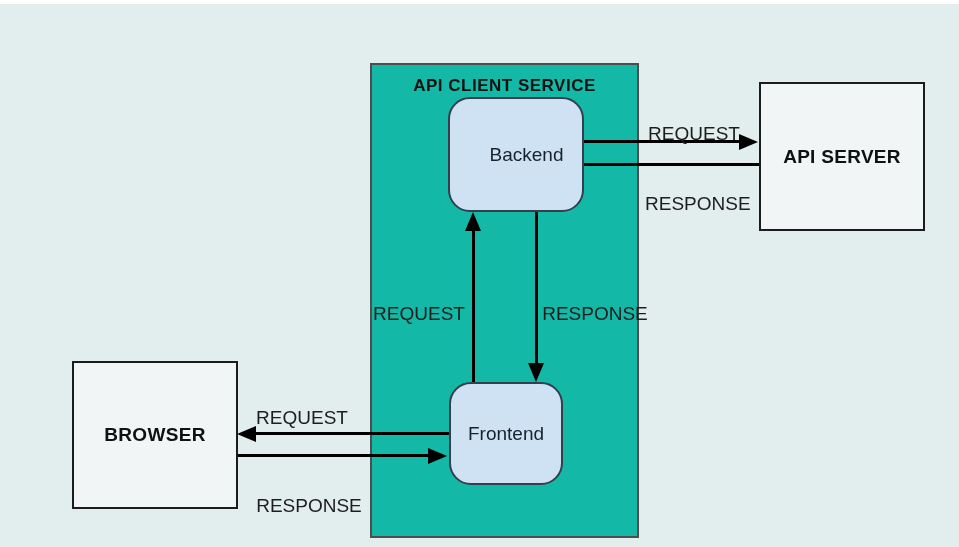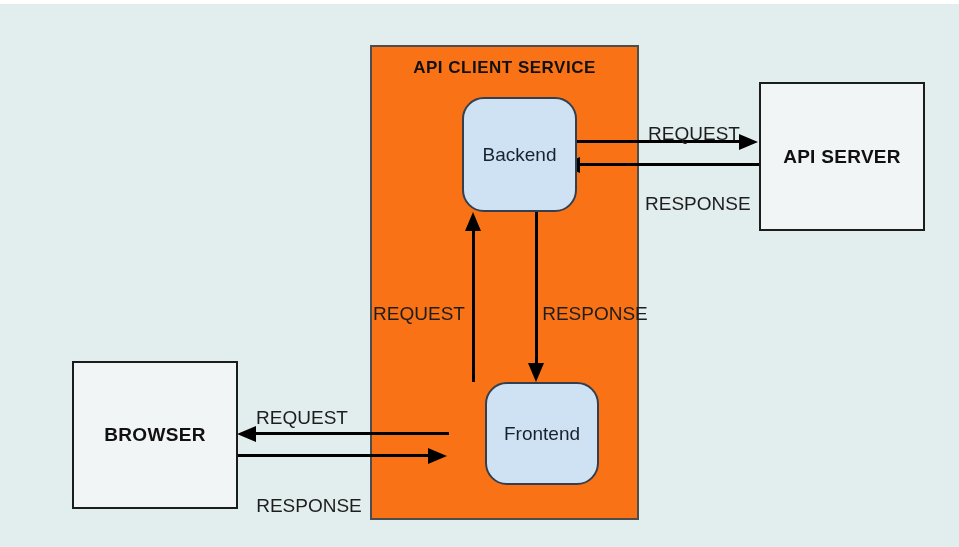--- a/index.html
+++ b/index.html
@@ -17,23 +17,23 @@
   }
   #top-strip {
     position: absolute;
     left: 0; top: 0;
     width: 959px; height: 4px;
     background: #ffffff;
   }
   
   .container-box {
     position: absolute;
-    left: 370px; top: 45px;
+    left: 370px; top: 63px;
     width: 265px; height: 471px;
-    background: #f97316;
+    background: #14b8a6;
     border: 2px solid #4d4d4d;
   }
   .container-title {
     position: absolute;
     left: 0; top: 11px;
     width: 100%;
     text-align: center;
     font-size: 17px;
     font-weight: bold;
     color: #111111;
@@ -44,22 +44,22 @@
     position: absolute;
     background: #cfe2f3;
     border: 2px solid #333f4f;
     border-radius: 22px;
     display: flex;
     align-items: center;
     justify-content: center;
     font-size: 19px;
     color: #17222e;
   }
-  #node-backend  { left: 462px; top: 97px;  width: 111px; height: 111px; }
-  #node-frontend { left: 449px; top: 382px; width: 110px; height: 99px; margin-left: 36px; }
+  #node-backend  { left: 448px; top: 97px;  width: 111px; height: 111px; padding-left: 21px; }
+  #node-frontend { left: 449px; top: 382px; width: 110px; height: 99px; }
   
   .node-square {
     position: absolute;
     background: #f2f5f5;
     border: 2px solid #1c1c1c;
     display: flex;
     align-items: center;
     justify-content: center;
     font-size: 19px;
     font-weight: bold;

